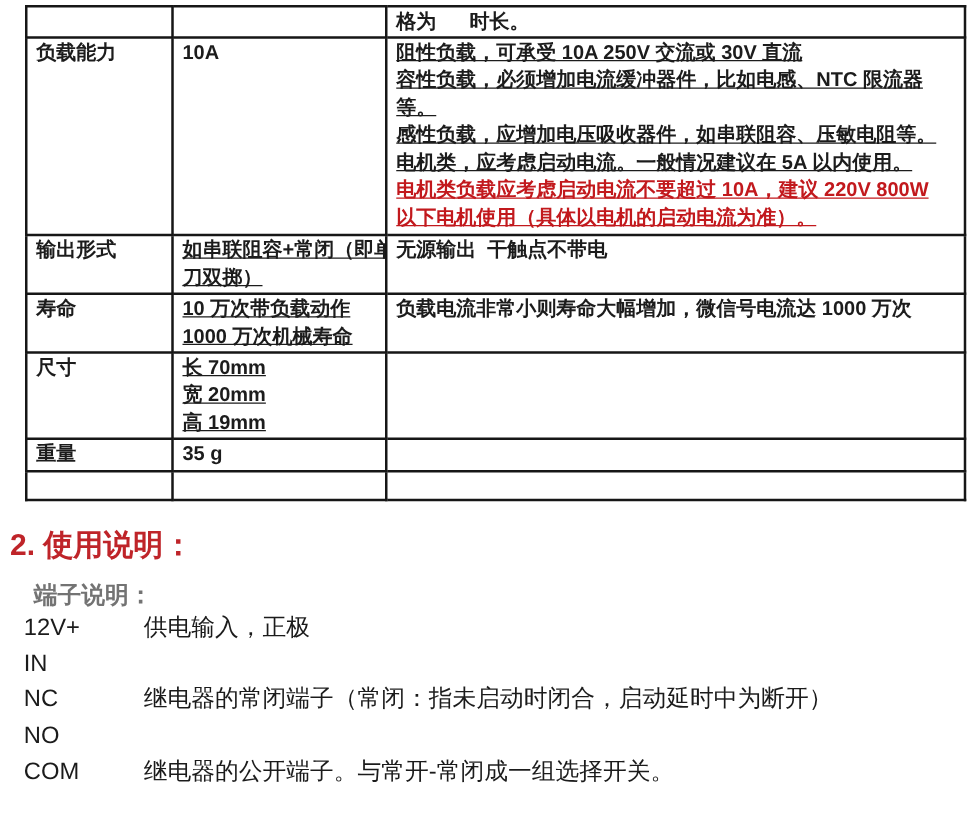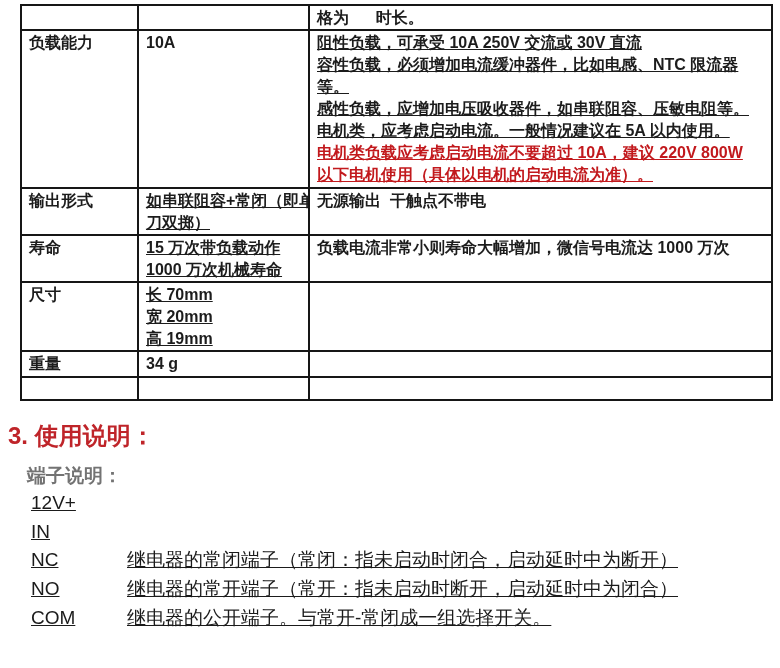--- a/index.html
+++ b/index.html
@@ -33,22 +33,22 @@
   .usage-heading{
     position:absolute;left:8px;top:420px;
     font-size:24px;font-weight:bold;color:var(--heading-red,#bf2429);
     white-space:nowrap;
   }
   .usage-subheading{
     position:absolute;left:27px;top:463px;
     font-size:19px;font-weight:bold;color:#737373;white-space:nowrap;
   }
   .terminals{
-    position:absolute;left:31px;top:489px;
-    font-size:19px;color:#1b1b1b;text-decoration:underline;
+    position:absolute;left:19px;top:489px;
+    font-size:19px;color:#1b1b1b;
   }
   .term-row{display:flex;height:28.7px;line-height:28.7px;white-space:nowrap;}
   .term-name{flex:0 0 96px;width:96px;}
   .term-desc{flex:0 0 auto;}
 </style>
 </head>
 <body>
 
 <div class="page">
 
@@ -81,64 +81,64 @@
         <td><span>输出形式</span></td>
         <td>
           <div class="ln">如串联阻容+常闭（即单</div>
           <div class="ln">刀双掷）</div>
         </td>
         <td><span class="pre">无源输出  干触点不带电</span></td>
       </tr>
       <tr class="r3">
         <td><span>寿命</span></td>
         <td>
-          <div class="ln">15 万次带负载动作</div>
+          <div class="ln">10 万次带负载动作</div>
           <div class="ln">1000 万次机械寿命</div>
         </td>
         <td><span>负载电流非常小则寿命大幅增加，微信号电流达 1000 万次</span></td>
       </tr>
       <tr class="r4">
         <td><span>尺寸</span></td>
         <td>
           <div class="ln">长 70mm</div>
           <div class="ln">宽 20mm</div>
           <div class="ln">高 19mm</div>
         </td>
         <td></td>
       </tr>
       <tr class="r5">
         <td><span>重量</span></td>
-        <td><span>34 g</span></td>
+        <td><span>35 g</span></td>
         <td></td>
       </tr>
       <tr class="r6">
         <td></td>
         <td></td>
         <td></td>
       </tr>
     </tbody>
   </table>
 
-  <div class="usage-heading">3. 使用说明：</div>
+  <div class="usage-heading">2. 使用说明：</div>
   <div class="usage-subheading">端子说明：</div>
 
   <div class="terminals">
     <div class="term-row">
       <span class="term-name">12V+</span>
+      <span class="term-desc">供电输入，正极</span>
     </div>
     <div class="term-row">
       <span class="term-name">IN</span>
     </div>
     <div class="term-row">
       <span class="term-name">NC</span>
       <span class="term-desc">继电器的常闭端子（常闭：指未启动时闭合，启动延时中为断开）</span>
     </div>
     <div class="term-row">
       <span class="term-name">NO</span>
-      <span class="term-desc">继电器的常开端子（常开：指未启动时断开，启动延时中为闭合）</span>
     </div>
     <div class="term-row">
       <span class="term-name">COM</span>
       <span class="term-desc">继电器的公开端子。与常开-常闭成一组选择开关。</span>
     </div>
   </div>
 
 </div>
 
 </body></html>

